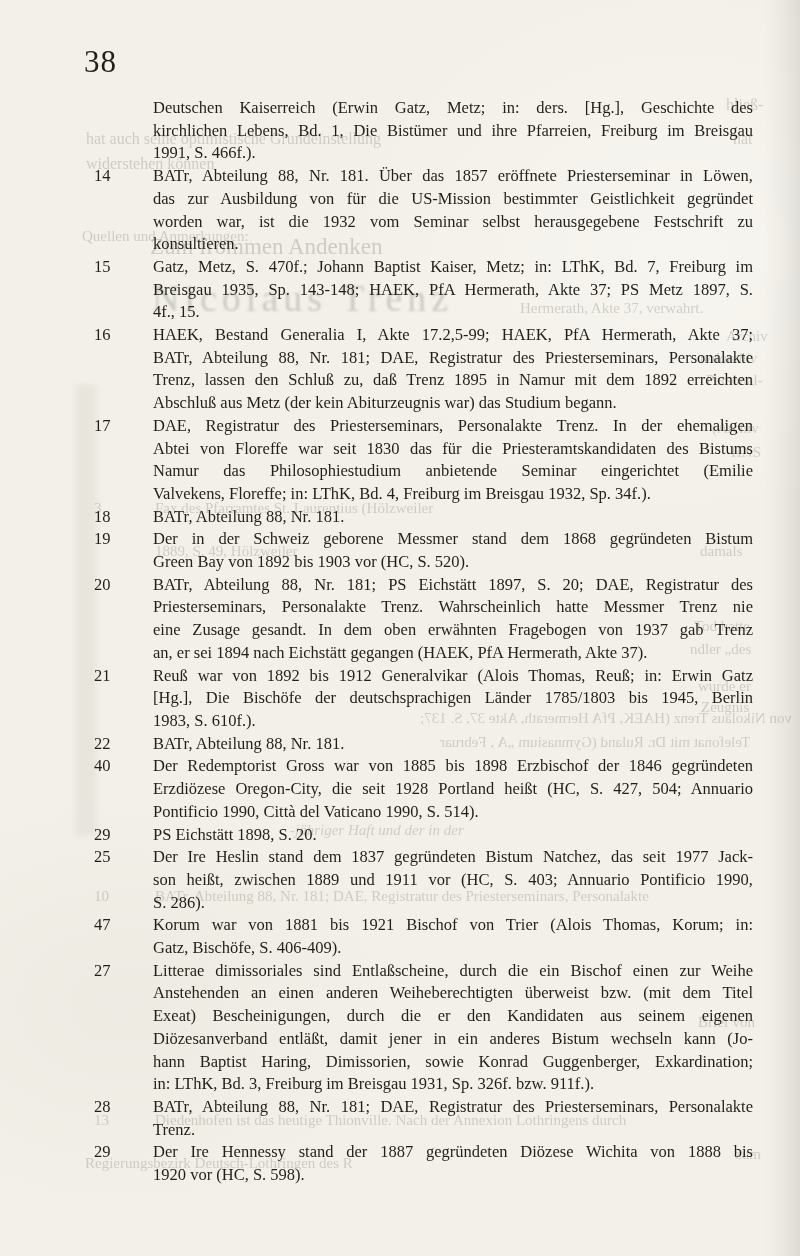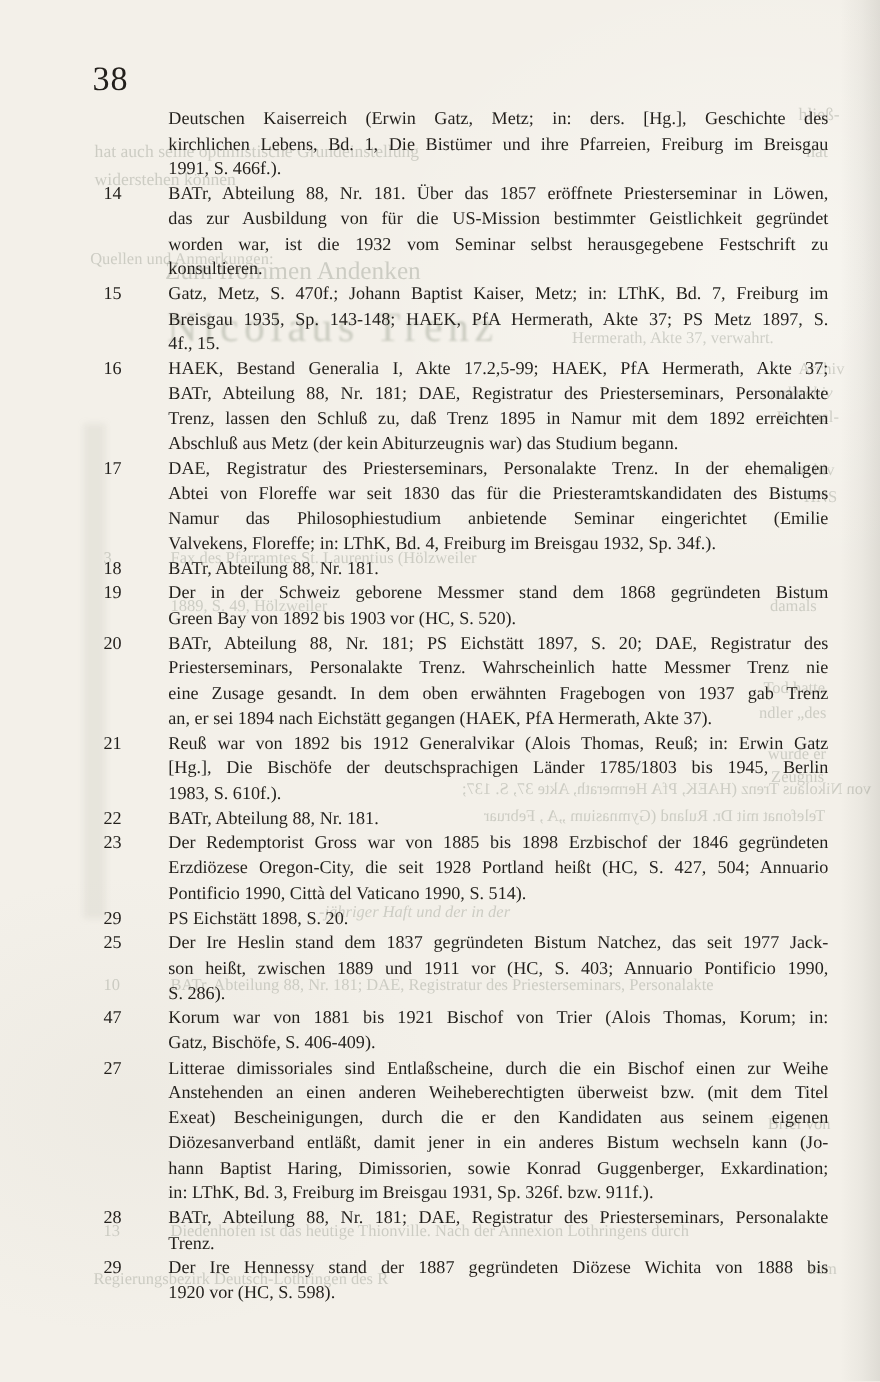--- a/index.html
+++ b/index.html
@@ -14,21 +14,21 @@
   .page { position: absolute; inset: 0; }
   
   .paper-texture {
     position: absolute; inset: 0;
     background:
       radial-gradient(ellipse 400px 300px at 15% 80%, rgba(190,186,172,0.10), rgba(0,0,0,0) 70%),
       radial-gradient(ellipse 500px 400px at 85% 20%, rgba(255,255,252,0.35), rgba(0,0,0,0) 70%);
     pointer-events: none;
   }
   .pagenum {
-    position: absolute; left: 84px; top: 56px;
+    position: absolute; left: 84px; top: 46px;
     font-size: 31px; line-height: 1; letter-spacing: 1px;
     z-index: 3;
     text-align: center;
   }
   .notes {
     position: absolute; left: 94px; top: 97px; width: 660px;
     font-size: 16.5px; line-height: 22.7px;
     z-index: 2;
   }
   .note { display: flex; }
@@ -173,21 +173,21 @@
           <div class="lline">1983, S. 610f.).</div>
         </div>
       </div>
       <div class="note">
         <div class="nnum">22</div>
         <div class="ntext">
           <div class="lline">BATr, Abteilung 88, Nr. 181.</div>
         </div>
       </div>
       <div class="note">
-        <div class="nnum">23</div>
+        <div class="nnum">40</div>
         <div class="ntext">
           <div class="jline">Der Redemptorist Gross war von 1885 bis 1898 Erzbischof der 1846 gegründeten</div>
           <div class="jline">Erzdiözese Oregon-City, die seit 1928 Portland heißt (HC, S. 427, 504; Annuario</div>
           <div class="lline">Pontificio 1990, Città del Vaticano 1990, S. 514).</div>
         </div>
       </div>
       <div class="note">
         <div class="nnum">29</div>
         <div class="ntext">
           <div class="lline">PS Eichstätt 1898, S. 20.</div>

